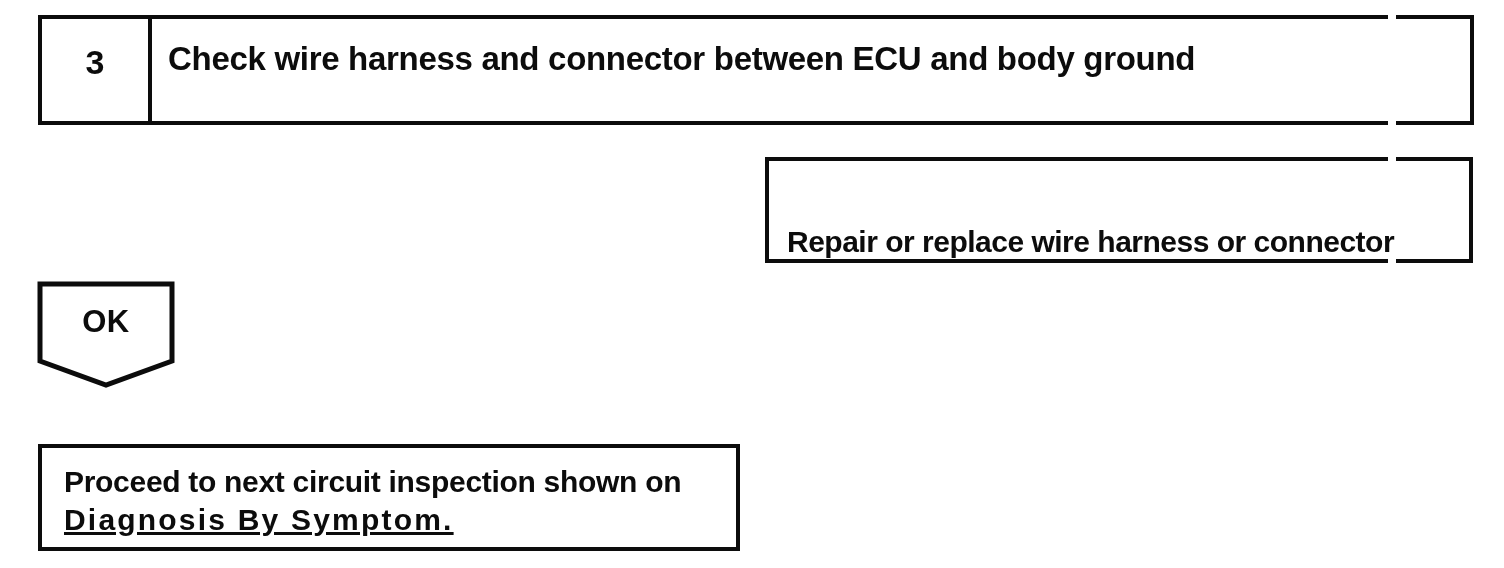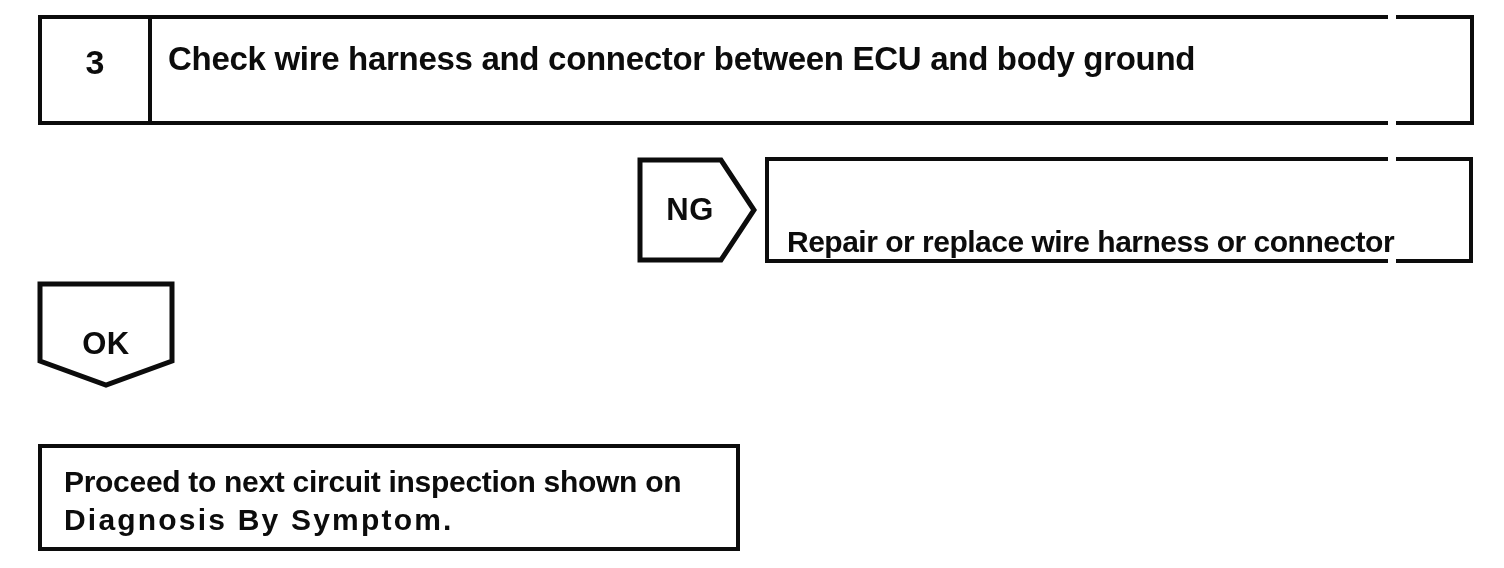--- a/index.html
+++ b/index.html
@@ -43,42 +43,42 @@
   .connector { position: absolute; display: flex; align-items: center; justify-content: center; }
   .connector svg { position: absolute; inset: 0; }
   .connector .lbl {
     position: relative;
     font-size: 31px;
     font-weight: bold;
     letter-spacing: 0.5px;
   }
   .ng-connector { left: 637px; top: 157px; width: 120px; height: 106px; }
   .ng-connector .lbl { padding-right: 14px; }
-  .ok-connector { left: 37px; top: 281px; width: 138px; height: 107px; align-items: flex-end; }
+  .ok-connector { left: 37px; top: 281px; width: 138px; height: 107px; }
   .ok-connector .lbl { padding-bottom: 26px; }
   
   .ng-action-box {
     left: 765px; top: 157px; width: 708px; height: 106px;
     display: flex; align-items: flex-end;
     padding: 0 18px;
     font-size: 30px;
     font-weight: bold;
     letter-spacing: -0.5px;
   }
   
   .result-box {
     left: 38px; top: 428px; width: 702px; height: 107px;
     padding: 15px 18px 0 22px;
     font-size: 30px;
     font-weight: bold;
     letter-spacing: -0.3px;
     line-height: 38px;
     margin-top: 16px;
   }
-  .result-box .line2 { letter-spacing: 2.2px; }
+  .result-box .line2 { letter-spacing: 2.2px; text-decoration: underline; }
   
   .border-gap { position: absolute; background: #ffffff; width: 8px; height: 5px; z-index: 5; }
   .gap1 { left: 1388px; top: 15px; }
   .gap2 { left: 1388px; top: 120px; }
   .gap3 { left: 1388px; top: 157px; }
   .gap4 { left: 1388px; top: 258px; }
 </style>
 </head>
 <body>
 
@@ -86,26 +86,20 @@
 
   <div class="box step-box">
     <div class="step-num-cell">
       <span>3</span>
     </div>
     <div class="step-title-cell">
       <span>Check wire harness and connector between ECU and body ground</span>
     </div>
   </div>
 
-  <div class="connector ng-connector">
-    <svg width="120" height="106" viewBox="0 0 120 106">
-      <polygon points="3,3 84,3 117,53 84,103 3,103" fill="#ffffff" stroke="#0c0c0c" stroke-width="5" stroke-linejoin="miter"></polygon>
-    </svg>
-    <span class="lbl">NG</span>
-  </div>
 
   <div class="box ng-action-box">
     <span>Repair or replace wire harness or connector</span>
   </div>
 
   <div class="connector ok-connector">
     <svg width="138" height="107" viewBox="0 0 138 107">
       <polygon points="3,3 135,3 135,80 69,104 3,80" fill="#ffffff" stroke="#0c0c0c" stroke-width="5" stroke-linejoin="miter"></polygon>
     </svg>
     <span class="lbl">OK</span>

